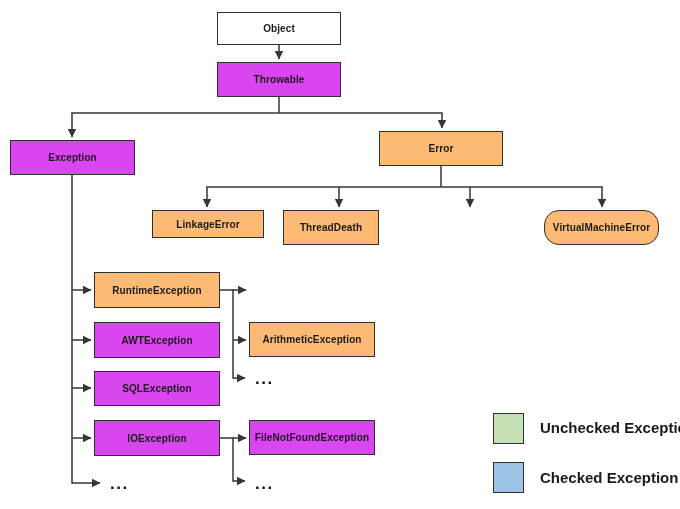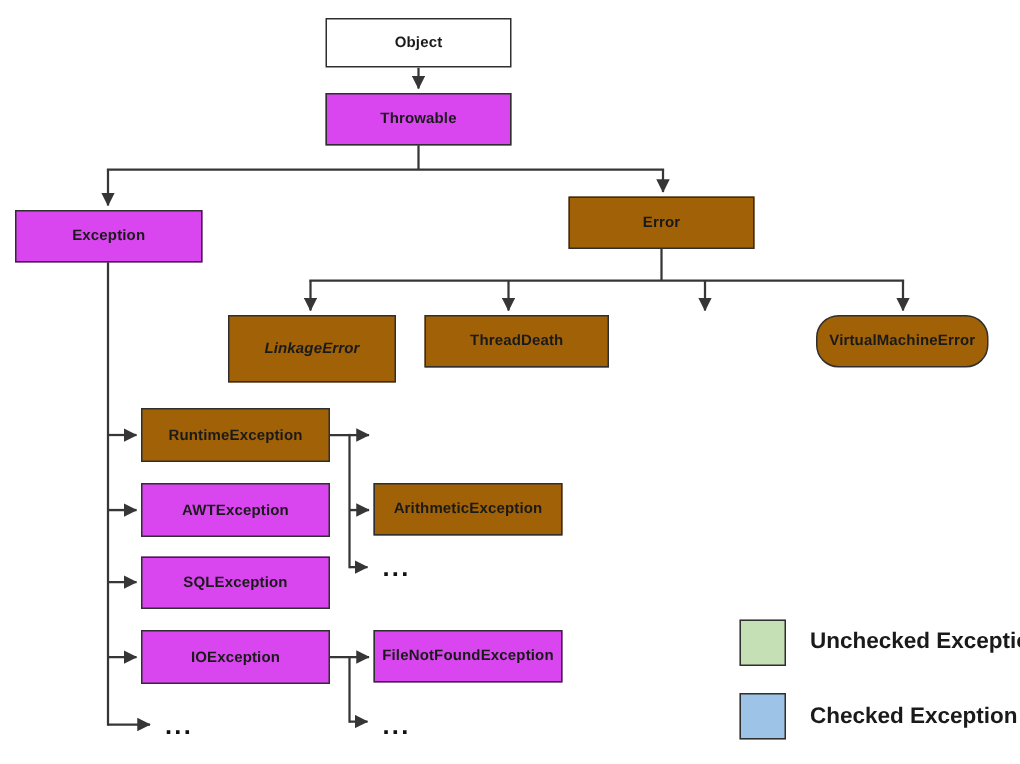--- a/index.html
+++ b/index.html
@@ -7,21 +7,21 @@
     position:relative;width:680px;height:509px;background:#ffffff;overflow:hidden;
     font-family:"Liberation Sans",sans-serif;color:#1a1a1a;
   }
   #wires{position:absolute;left:0;top:0;width:680px;height:509px;}
   .node{
     position:absolute;box-sizing:border-box;border:1.6px solid #2f2f2f;
     display:flex;align-items:center;justify-content:center;
     font-size:10px;font-weight:700;letter-spacing:0.1px;text-align:center;
     background:#ffffff;
   }
-  .node.green{background:#a16207;}
+  .node.green{background:#fdba74;}
   .node.blue{background:#d946ef;}
   .node.white{background:#ffffff;}
   .ellipsis{
     position:absolute;font-size:17px;font-weight:900;letter-spacing:1.5px;
     line-height:1;color:#111111;
   }
   .legend-swatch{
     position:absolute;box-sizing:border-box;width:31px;height:31px;
     border:1.6px solid #2f2f2f;
   }
@@ -77,23 +77,23 @@
   </svg>
 
   <div class="node white" style="left:217px;top:12px;width:124px;height:33px;">Object</div>
 
   <div class="node blue" style="left:217px;top:62px;width:124px;height:35px;">Throwable</div>
 
   <div class="node blue" style="left:10px;top:140px;width:125px;height:35px;">Exception</div>
 
   <div class="node green" style="left:379px;top:131px;width:124px;height:35px;">Error</div>
 
-  <div class="node green" style="left:152px;top:210px;width:112px;height:45px;font-style:italic;">LinkageError</div>
+  <div class="node green" style="left:152px;top:210px;width:112px;height:28px;">LinkageError</div>
 
-  <div class="node green" style="left:283px;top:210px;width:123px;height:35px;">ThreadDeath</div>
+  <div class="node green" style="left:283px;top:210px;width:96px;height:35px;">ThreadDeath</div>
 
 
   <div class="node green" style="left:544px;top:210px;width:115px;height:35px;border-radius:15px;">VirtualMachineError</div>
 
   <div class="node blue" style="left:94px;top:322px;width:126px;height:36px;">AWTException</div>
 
   <div class="node green" style="left:94px;top:272px;width:126px;height:36px;">RuntimeException</div>
 
   <div class="node blue" style="left:94px;top:371px;width:126px;height:35px;">SQLException</div>
 

